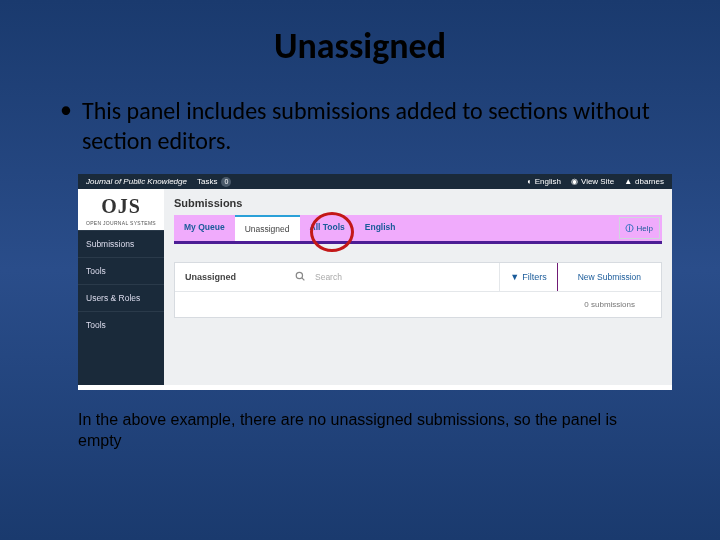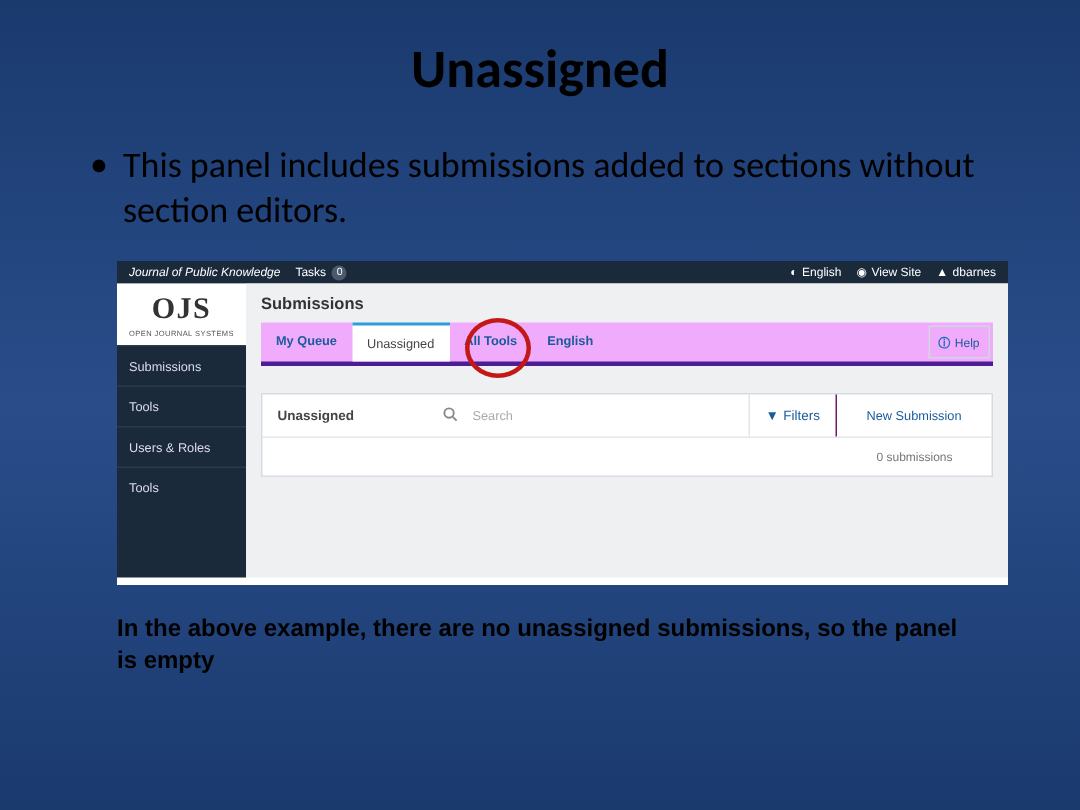--- a/index.html
+++ b/index.html
@@ -183,21 +183,21 @@
     border-radius: 50%;
     width: 44px; height: 40px;
     left: 232px; top: 38px;
     pointer-events: none;
   }
   .caption {
     margin: 20px 78px 0 78px;
     color: #000;
     font-size: 16px;
     font-family: Arial, sans-serif;
-    font-weight: bold;
+    font-weight: normal;
     line-height: 1.3;
   }
 </style>
 </head>
 <body>
 
 <h1 class="slide-title">Unassigned</h1>
 
 <div class="bullet-wrap">
   <span class="bullet-dot">•</span>

